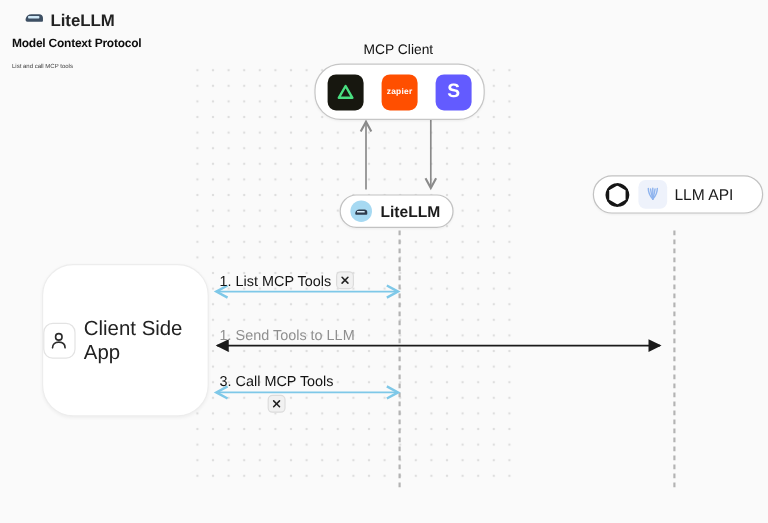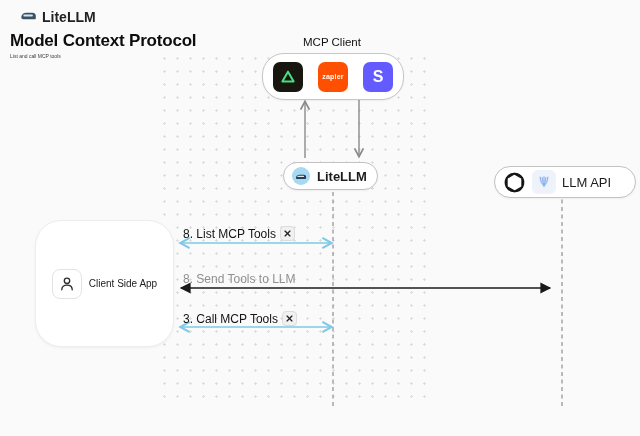--- a/index.html
+++ b/index.html
@@ -19,21 +19,21 @@
     background-image:radial-gradient(circle,#dedede 1.1px,transparent 1.3px);
     background-size:13px 13px;
     z-index:0;
   }
 
   .overlay{position:absolute;left:0;top:0;z-index:1;}
 
   
   .brand{position:absolute;left:20px;top:8px;display:flex;align-items:center;gap:5px;z-index:2;}
   .brand-name{font-size:14px;font-weight:700;color:#222;}
-  .page-title{position:absolute;left:10px;top:31px;font-size:17px;font-weight:700;color:#0d0d0d;letter-spacing:-0.2px;z-index:2;}
+  .page-title{position:absolute;left:10px;top:31px;font-size:10px;font-weight:700;color:#0d0d0d;letter-spacing:-0.2px;z-index:2;}
   .page-subtitle{position:absolute;left:10px;top:53px;font-size:5px;color:#3c3c3c;z-index:2;}
 
   
   .mcp-label{position:absolute;left:262px;top:36px;width:140px;text-align:center;font-size:11.5px;font-weight:500;color:#111;z-index:2;}
   .mcp-box{
     position:absolute;left:262px;top:53px;width:140px;height:45px;
     background:#fff;border:1px solid #c6c6c6;border-radius:22px;
     display:flex;align-items:center;justify-content:center;gap:15px;
     box-shadow:0 1px 2px rgba(0,0,0,.05);z-index:2;
   }
@@ -43,44 +43,44 @@
   .tile-stripe{background:#635bff;}
   .zapier-text{color:#fff;font-size:7px;font-weight:700;letter-spacing:.2px;}
   .stripe-text{color:#fff;font-size:16px;font-weight:700;}
 
   
   .node-pill{
     position:absolute;background:#fff;border:1px solid #c2c2c2;border-radius:16px;
     display:flex;align-items:center;box-shadow:0 1px 2px rgba(0,0,0,.05);z-index:2;
   }
   .node-litellm{left:283px;top:162px;width:95px;height:28px;gap:7px;padding-left:8px;border-radius:14px;box-sizing:border-box;}
-  .node-llmapi{left:494px;top:166px;width:142px;height:32px;gap:6px;padding-left:8px;box-sizing:border-box;}
+  .node-llmapi{left:494px;top:146px;width:142px;height:32px;gap:6px;padding-left:8px;box-sizing:border-box;}
   .node-label{font-size:13px;font-weight:600;color:#1c1c1c;}
   .node-label-light{font-weight:500;}
   .litellm-circle{width:18px;height:18px;border-radius:50%;background:#a6d9f2;display:flex;align-items:center;justify-content:center;flex:0 0 auto;}
   .provider-tile{width:24px;height:24px;border-radius:6px;background:#eef2fb;display:flex;align-items:center;justify-content:center;flex:0 0 auto;}
 
   
   .client-box{
     position:absolute;left:35px;top:220px;width:137px;height:125px;
     background:#fff;border:1px solid #ededed;border-radius:26px;
     display:flex;align-items:center;justify-content:center;gap:7px;
     box-shadow:0 1px 3px rgba(0,0,0,.05);z-index:2;
   }
   .client-icon-tile{width:28px;height:28px;border-radius:8px;background:#fff;border:1px solid #e3e3e3;display:flex;align-items:center;justify-content:center;}
-  .client-label{font-size:10px;font-weight:500;color:#222;}
+  .client-label{font-size:17px;font-weight:500;color:#222;}
 
   
   .flow-label{position:absolute;display:flex;align-items:center;gap:4px;z-index:2;}
   .flow-text{font-size:12px;font-weight:500;color:#141414;white-space:nowrap;}
   .flow-text-gray{color:#8f8f8f;}
   .tool-badge{width:15px;height:15px;border-radius:4px;background:#f1f1f1;border:1px solid #dcdcdc;display:flex;align-items:center;justify-content:center;box-sizing:border-box;}
   .fl-1{left:183px;top:226px;}
   .fl-2{left:183px;top:272px;}
-  .fl-3{left:183px;top:311px;}
+  .fl-3{left:183px;top:311px;flex-direction:column;}
 </style>
 </head>
 <body>
 
 <div class="canvas">
 
   <div class="dot-grid"></div>
 
   <svg class="overlay" width="640" height="436" viewBox="0 0 640 436">
     <defs>
@@ -174,33 +174,33 @@
     <span class="client-icon-tile">
       <svg width="18" height="18" viewBox="0 0 20 20" fill="none" stroke="#2b2b2b" stroke-width="1.5">
         <circle cx="10" cy="6.4" r="3"></circle>
         <path d="M4.2,16.5 C4.2,12.9 6.6,11.2 10,11.2 C13.4,11.2 15.8,12.9 15.8,16.5" stroke-linecap="round"></path>
       </svg>
     </span>
     <span class="client-label">Client Side App</span>
   </div>
 
   <div class="flow-label fl-1">
-    <span class="flow-text">8. List MCP Tools</span>
+    <span class="flow-text">1. List MCP Tools</span>
     <span class="tool-badge">
       <svg width="9" height="9" viewBox="0 0 14 14">
         <g stroke="#222" stroke-width="2" stroke-linecap="round">
           <path d="M3.2,3.2 L10.8,10.8"></path>
           <path d="M10.8,3.2 L3.2,10.8"></path>
         </g>
       </svg>
     </span>
   </div>
 
   <div class="flow-label fl-2">
-    <span class="flow-text flow-text-gray">8. Send Tools to LLM</span>
+    <span class="flow-text flow-text-gray">1. Send Tools to LLM</span>
   </div>
 
   <div class="flow-label fl-3">
     <span class="flow-text">3. Call MCP Tools</span>
     <span class="tool-badge">
       <svg width="9" height="9" viewBox="0 0 14 14">
         <g stroke="#222" stroke-width="2" stroke-linecap="round">
           <path d="M3.2,3.2 L10.8,10.8"></path>
           <path d="M10.8,3.2 L3.2,10.8"></path>
         </g>

